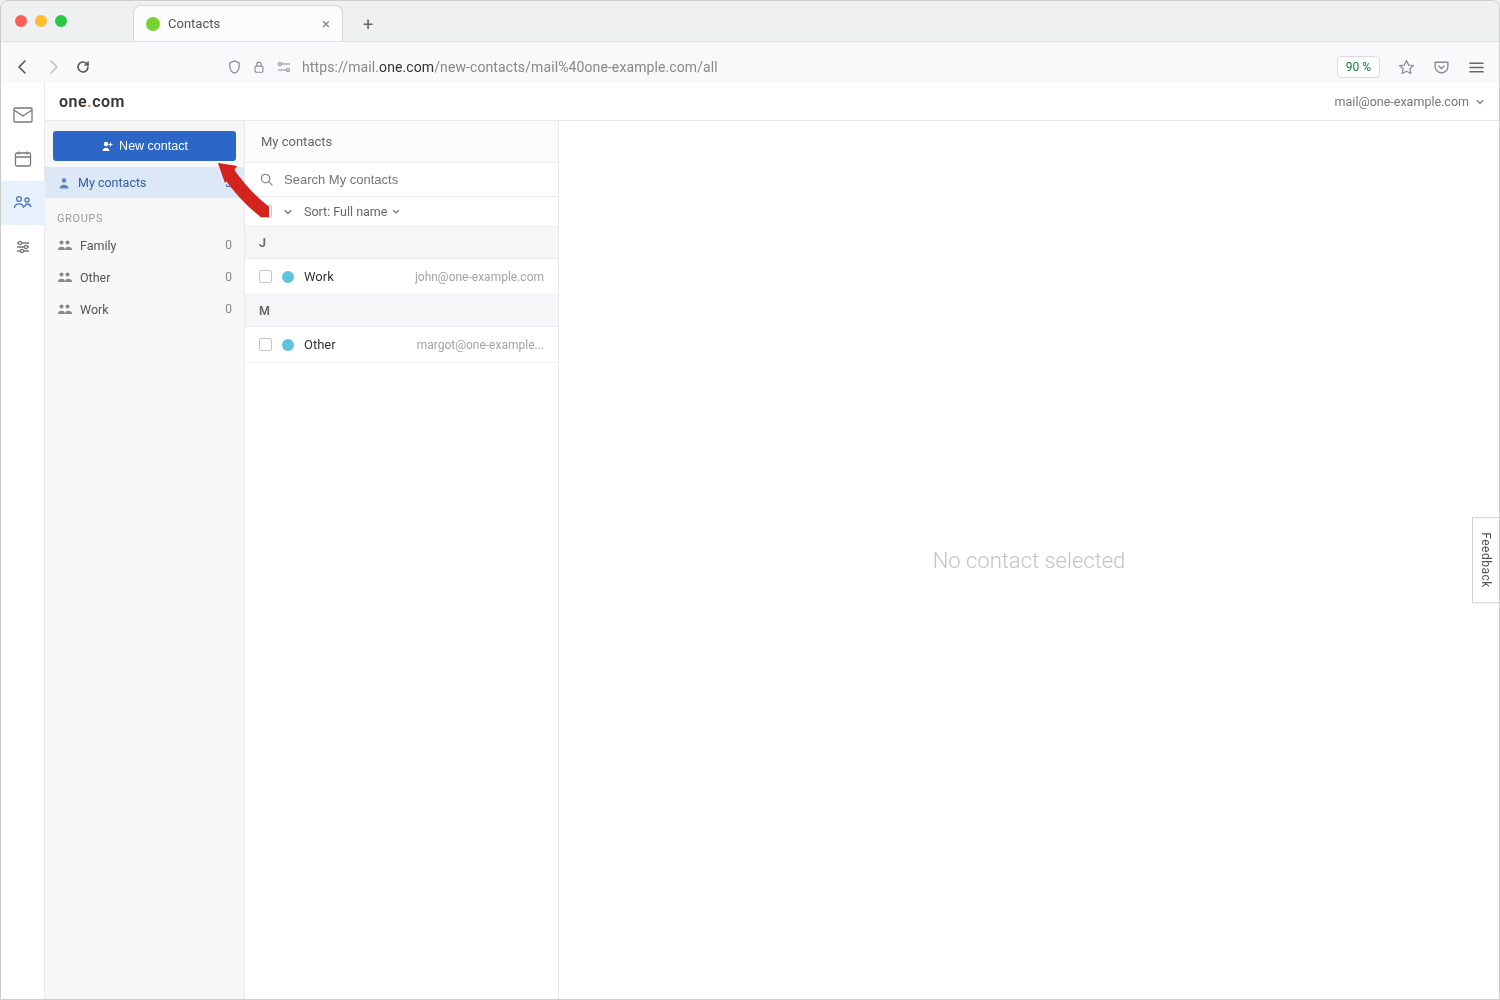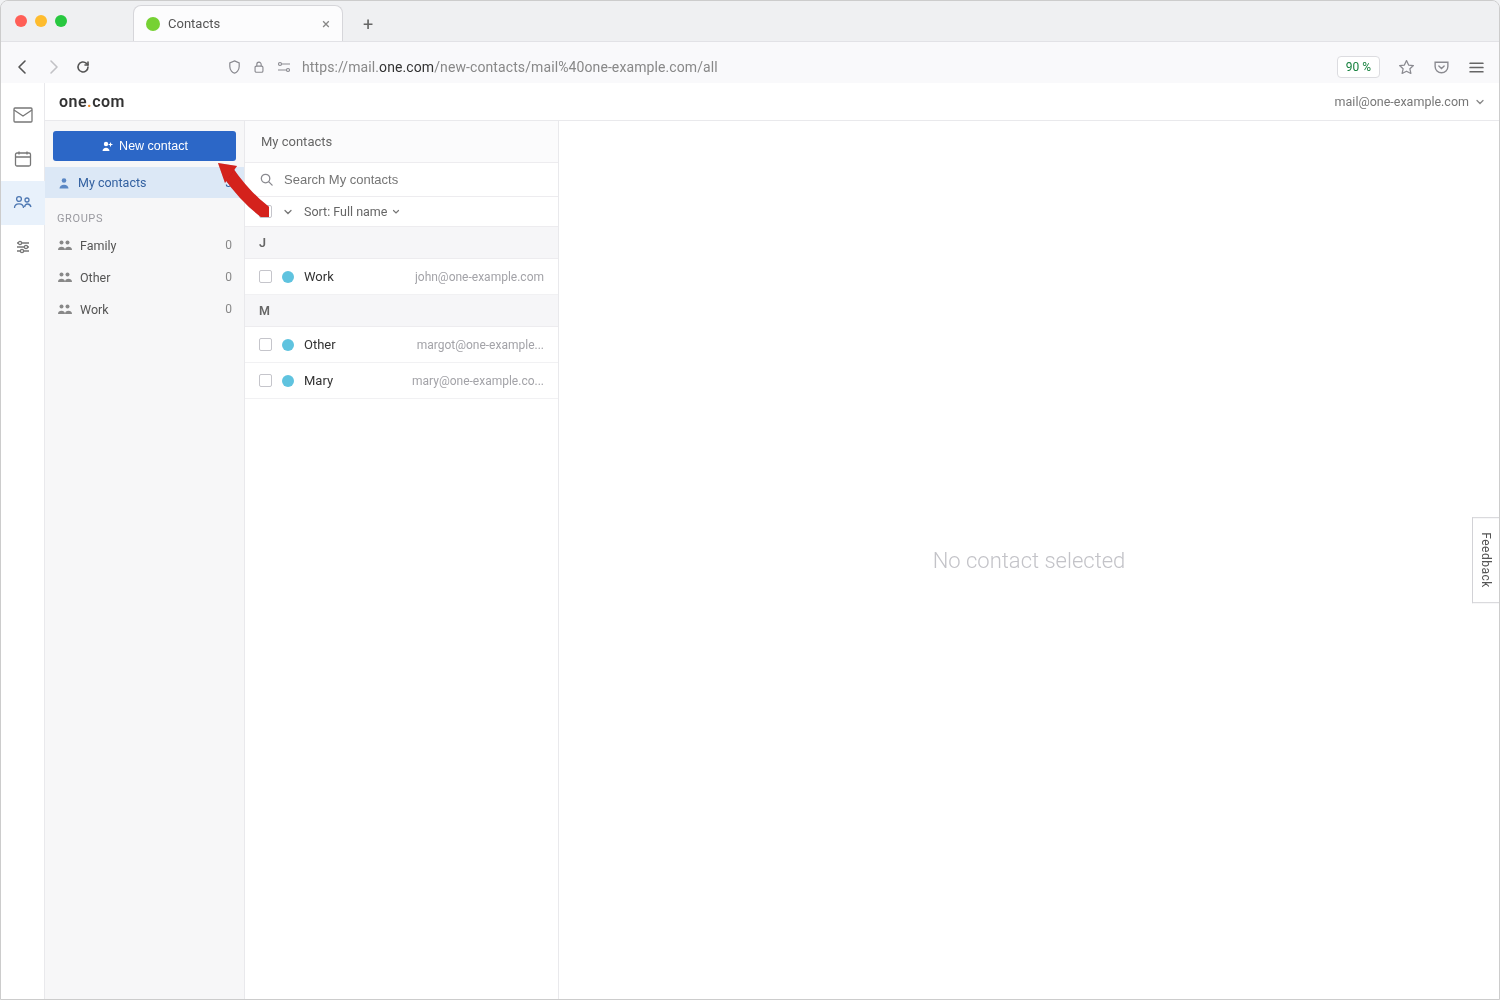--- a/index.html
+++ b/index.html
@@ -406,26 +406,20 @@
             <span class="email">john@one-example.com</span>
           </div>
 
           <div class="section-head">M</div>
           <div class="contact-row">
             <span class="cbx"></span>
             <span class="avatar"></span>
             <span class="name">Other</span>
             <span class="email">margot@one-example...</span>
           </div>
-          <div class="contact-row">
-            <span class="cbx"></span>
-            <span class="avatar"></span>
-            <span class="name">Mary</span>
-            <span class="email">mary@one-example.co...</span>
-          </div>
         </div>
 
         <div class="detail-col">
           <span>No contact selected</span>
         </div>
 
         <div class="feedback-tab">Feedback</div>
       </div>
     </div>
   </div>

